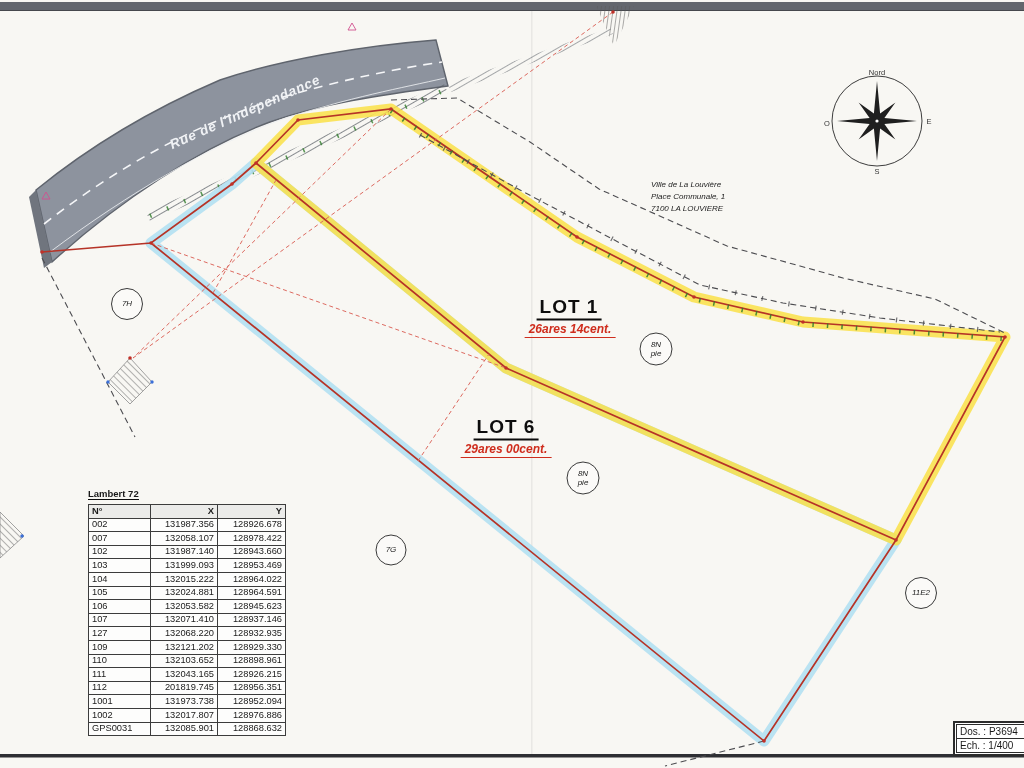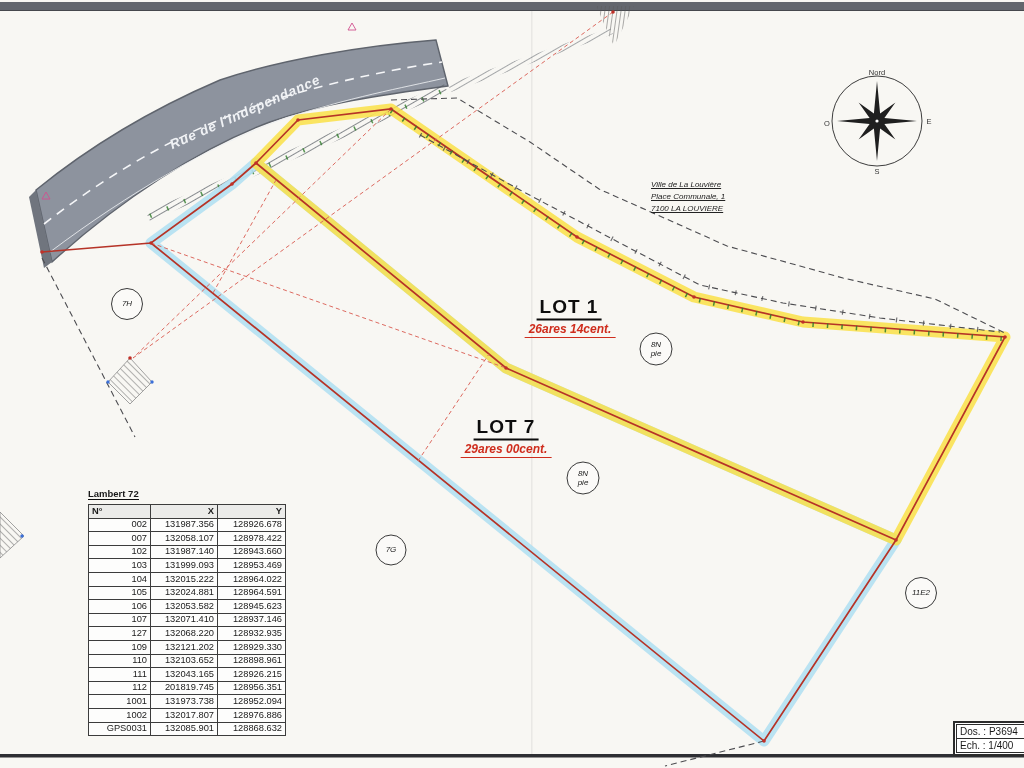--- a/index.html
+++ b/index.html
@@ -28,21 +28,21 @@
   .coord-block{position:absolute;left:88px;top:465px}
   .coord-title{font-size:15.5px;font-weight:bold;color:#0d0d0d;border-bottom:2px solid #0d0d0d;
                display:inline-block;padding-bottom:1px;letter-spacing:.3px}
   .coord-sub{font-size:9.5px;font-weight:bold;border-bottom:1.5px solid #0d0d0d;display:inline-block;margin-top:3px}
   table.coords{border-collapse:collapse;margin-top:3px;background:rgba(255,255,255,.75)}
   table.coords th,table.coords td{border:1px solid #3c3c3c;font-size:9.3px;height:12.6px;padding:0 3px;line-height:1}
   table.coords th{background:#ebebe9;font-weight:bold}
   table.coords th:first-child{text-align:left;width:55px}
   table.coords th:nth-child(2){text-align:right;width:60px}
   table.coords th:nth-child(3){text-align:right;width:61px}
-  table.coords td:first-child{text-align:right}
+  table.coords td:first-child{text-align:left}
   table.coords td:nth-child(2),table.coords td:nth-child(3){text-align:right}
   
   .dos-box{position:absolute;left:953px;top:721px;width:84px;border:2px solid #2c2c2c;padding:1px;background:#fff}
   .dos-inner{border:1px solid #2c2c2c}
   .dos-row{font-size:10px;padding:1px 3px;white-space:nowrap}
   .dos-row:first-child{border-bottom:1px solid #2c2c2c}
 </style>
 </head>
 <body>
 
@@ -144,26 +144,26 @@
 
 <div class="layer">
   <span class="compass-letter" style="left:877px;top:72px">Nord</span>
   <span class="compass-letter" style="left:929px;top:121px">E</span>
   <span class="compass-letter" style="left:827px;top:123px">O</span>
   <span class="compass-letter" style="left:877px;top:171px">S</span>
 </div>
 
 <div class="lot-name" style="left:569px;top:308px">LOT 1</div>
 <div class="lot-area" style="left:570px;top:330px">26ares 14cent.</div>
-<div class="lot-name" style="left:506px;top:428px">LOT 7</div>
+<div class="lot-name" style="left:506px;top:428px">LOT 6</div>
 <div class="lot-area" style="left:506px;top:450px">29ares 00cent.</div>
 
 <div class="layer">
 
-<div class="addr" style="left: 651px; top: 179px; text-decoration: underline;">
+<div class="addr" style="left: 651px; top: 179px;">
     <div>Ville de La Louvière</div>
     <div>Place Communale, 1</div>
     <div>7100 LA LOUVIERE</div>
   </div>
   </div>
 
 <div class="layer">
 
 <div class="circle" style="left: 127px; top: 304px; height: 30px; width: 30px;">
     <span>7H</span>

